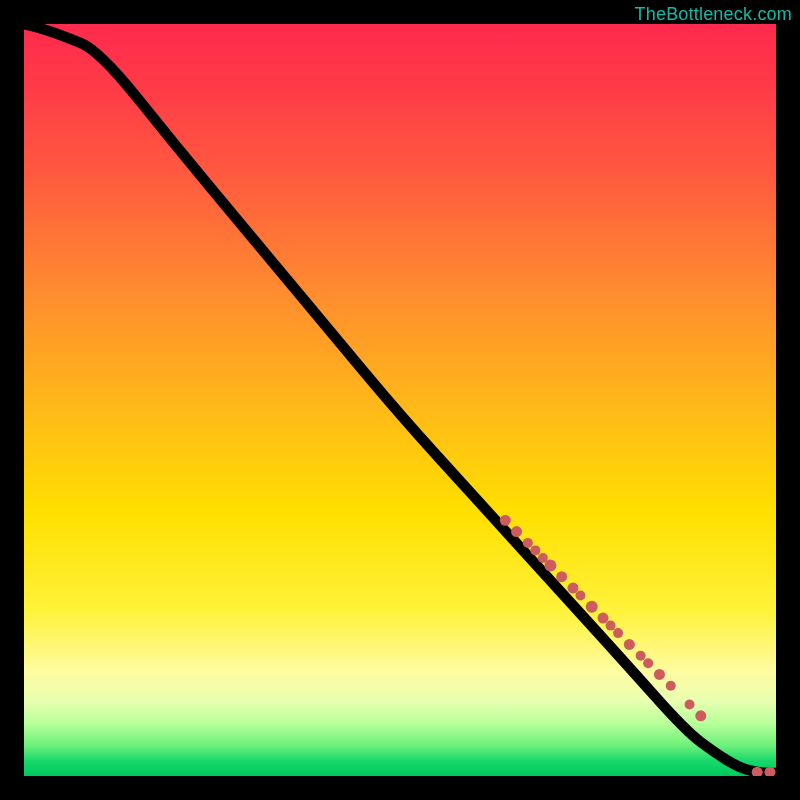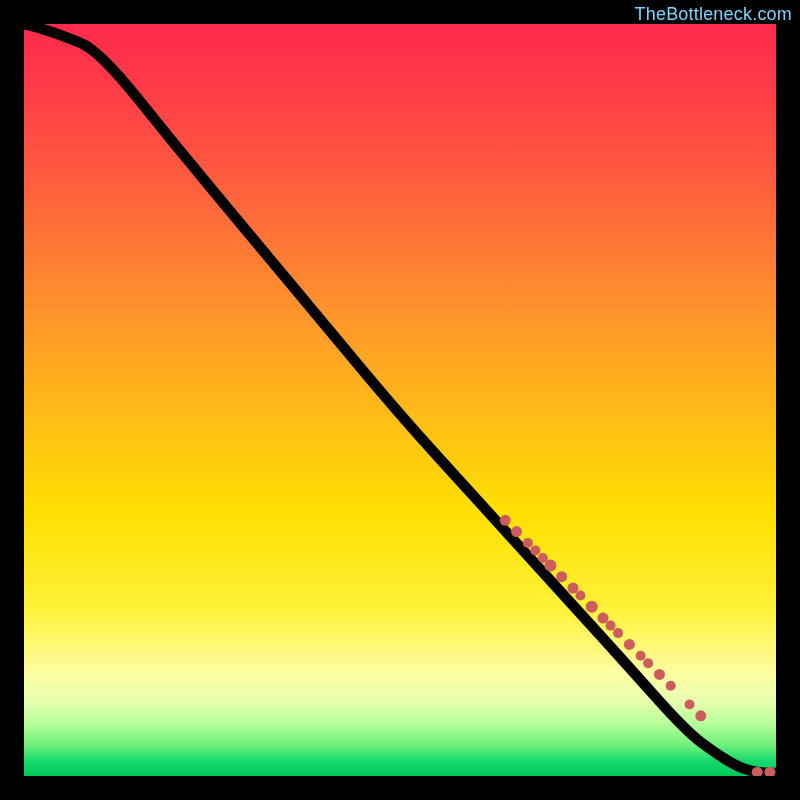--- a/index.html
+++ b/index.html
@@ -43,21 +43,21 @@
       #b8ff9a 93%,
       #6cf07a 96%,
       #17d86b 98%,
       #00c85b 100%
     );
   }
   .watermark {
     position: absolute;
     top: 4px;
     right: 8px;
-    color: #7dd3fc;
+    color: #14b8a6;
     font-size: 18px;
     font-weight: 500;
     letter-spacing: 0.2px;
     user-select: none;
   }
   svg.overlay {
     position: absolute;
     inset: 0;
   }
   .curve {

